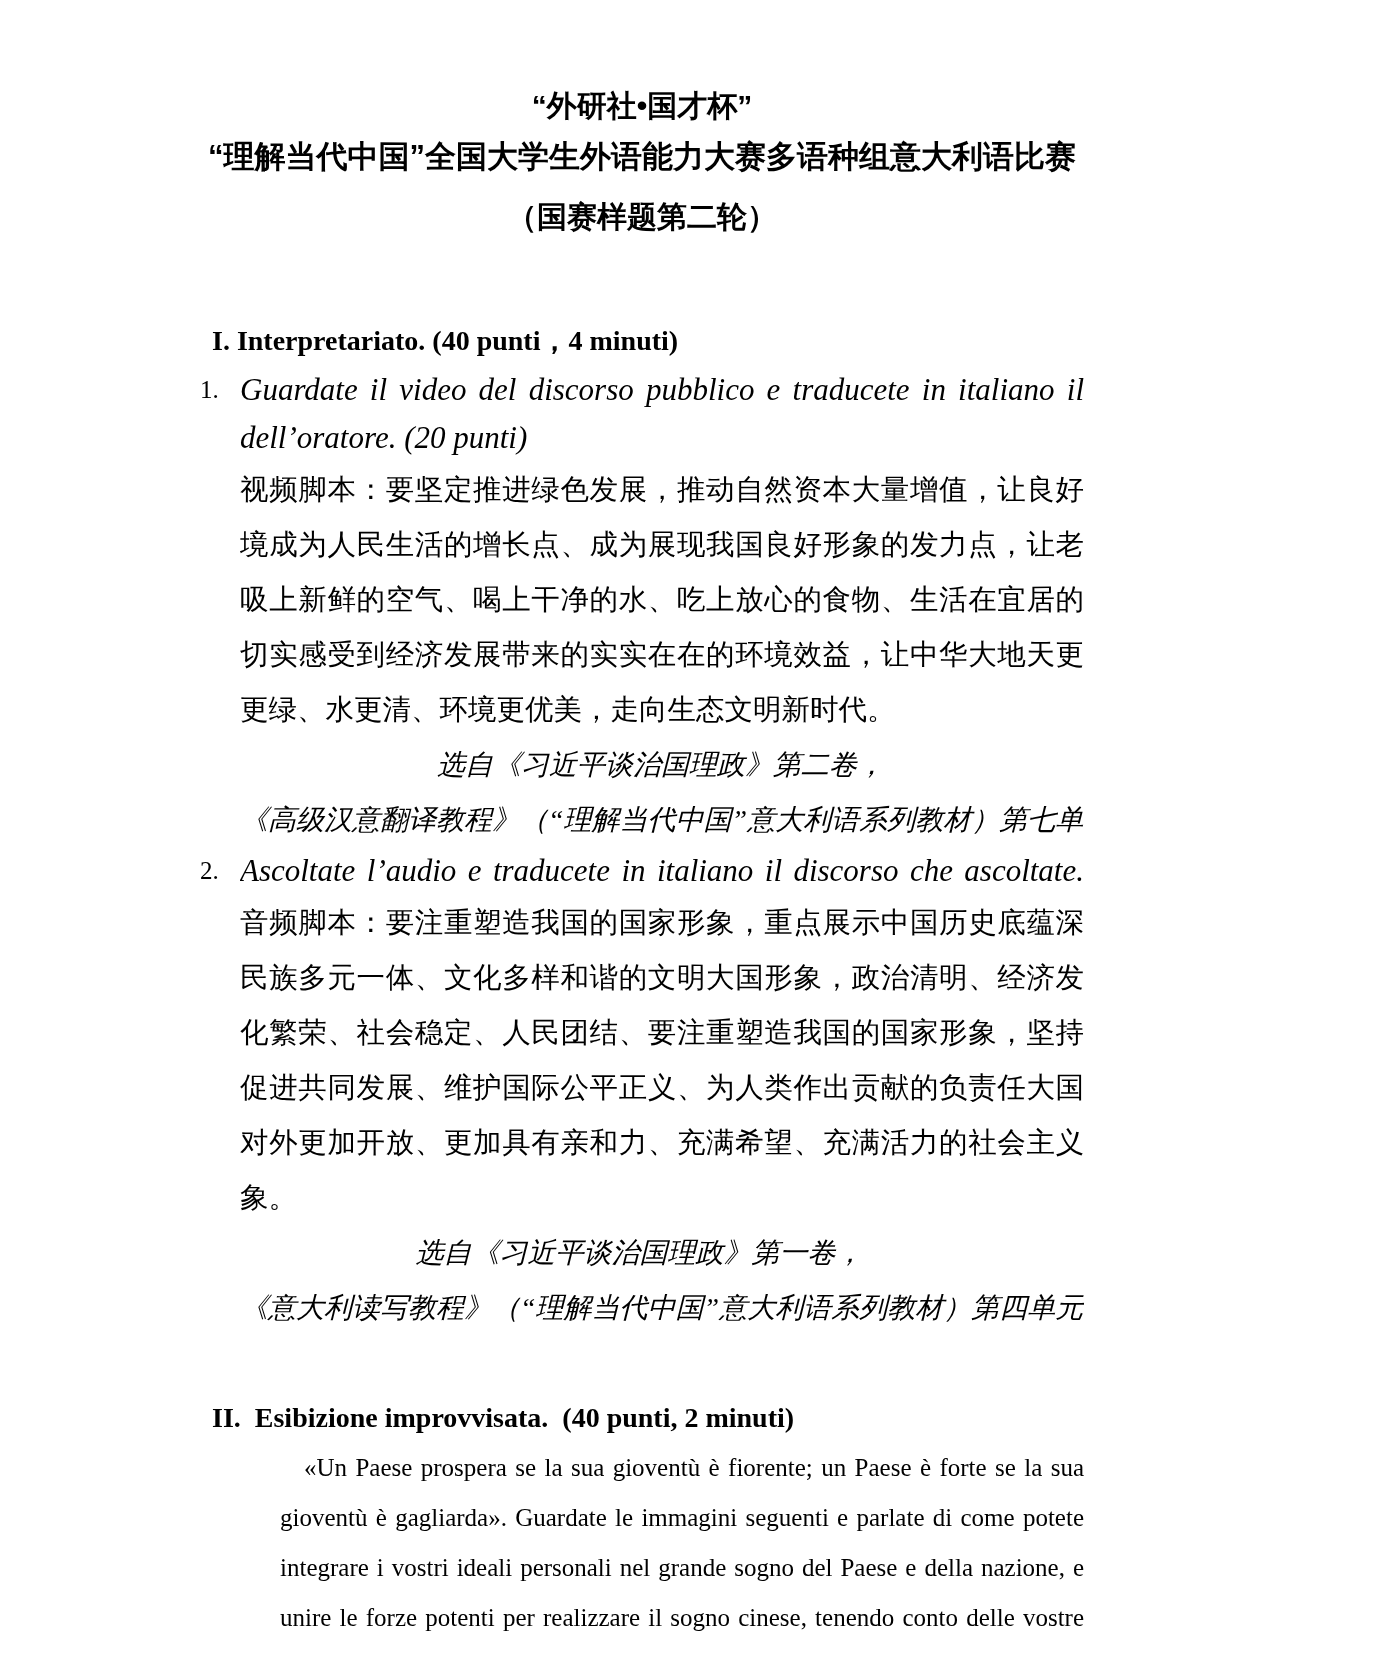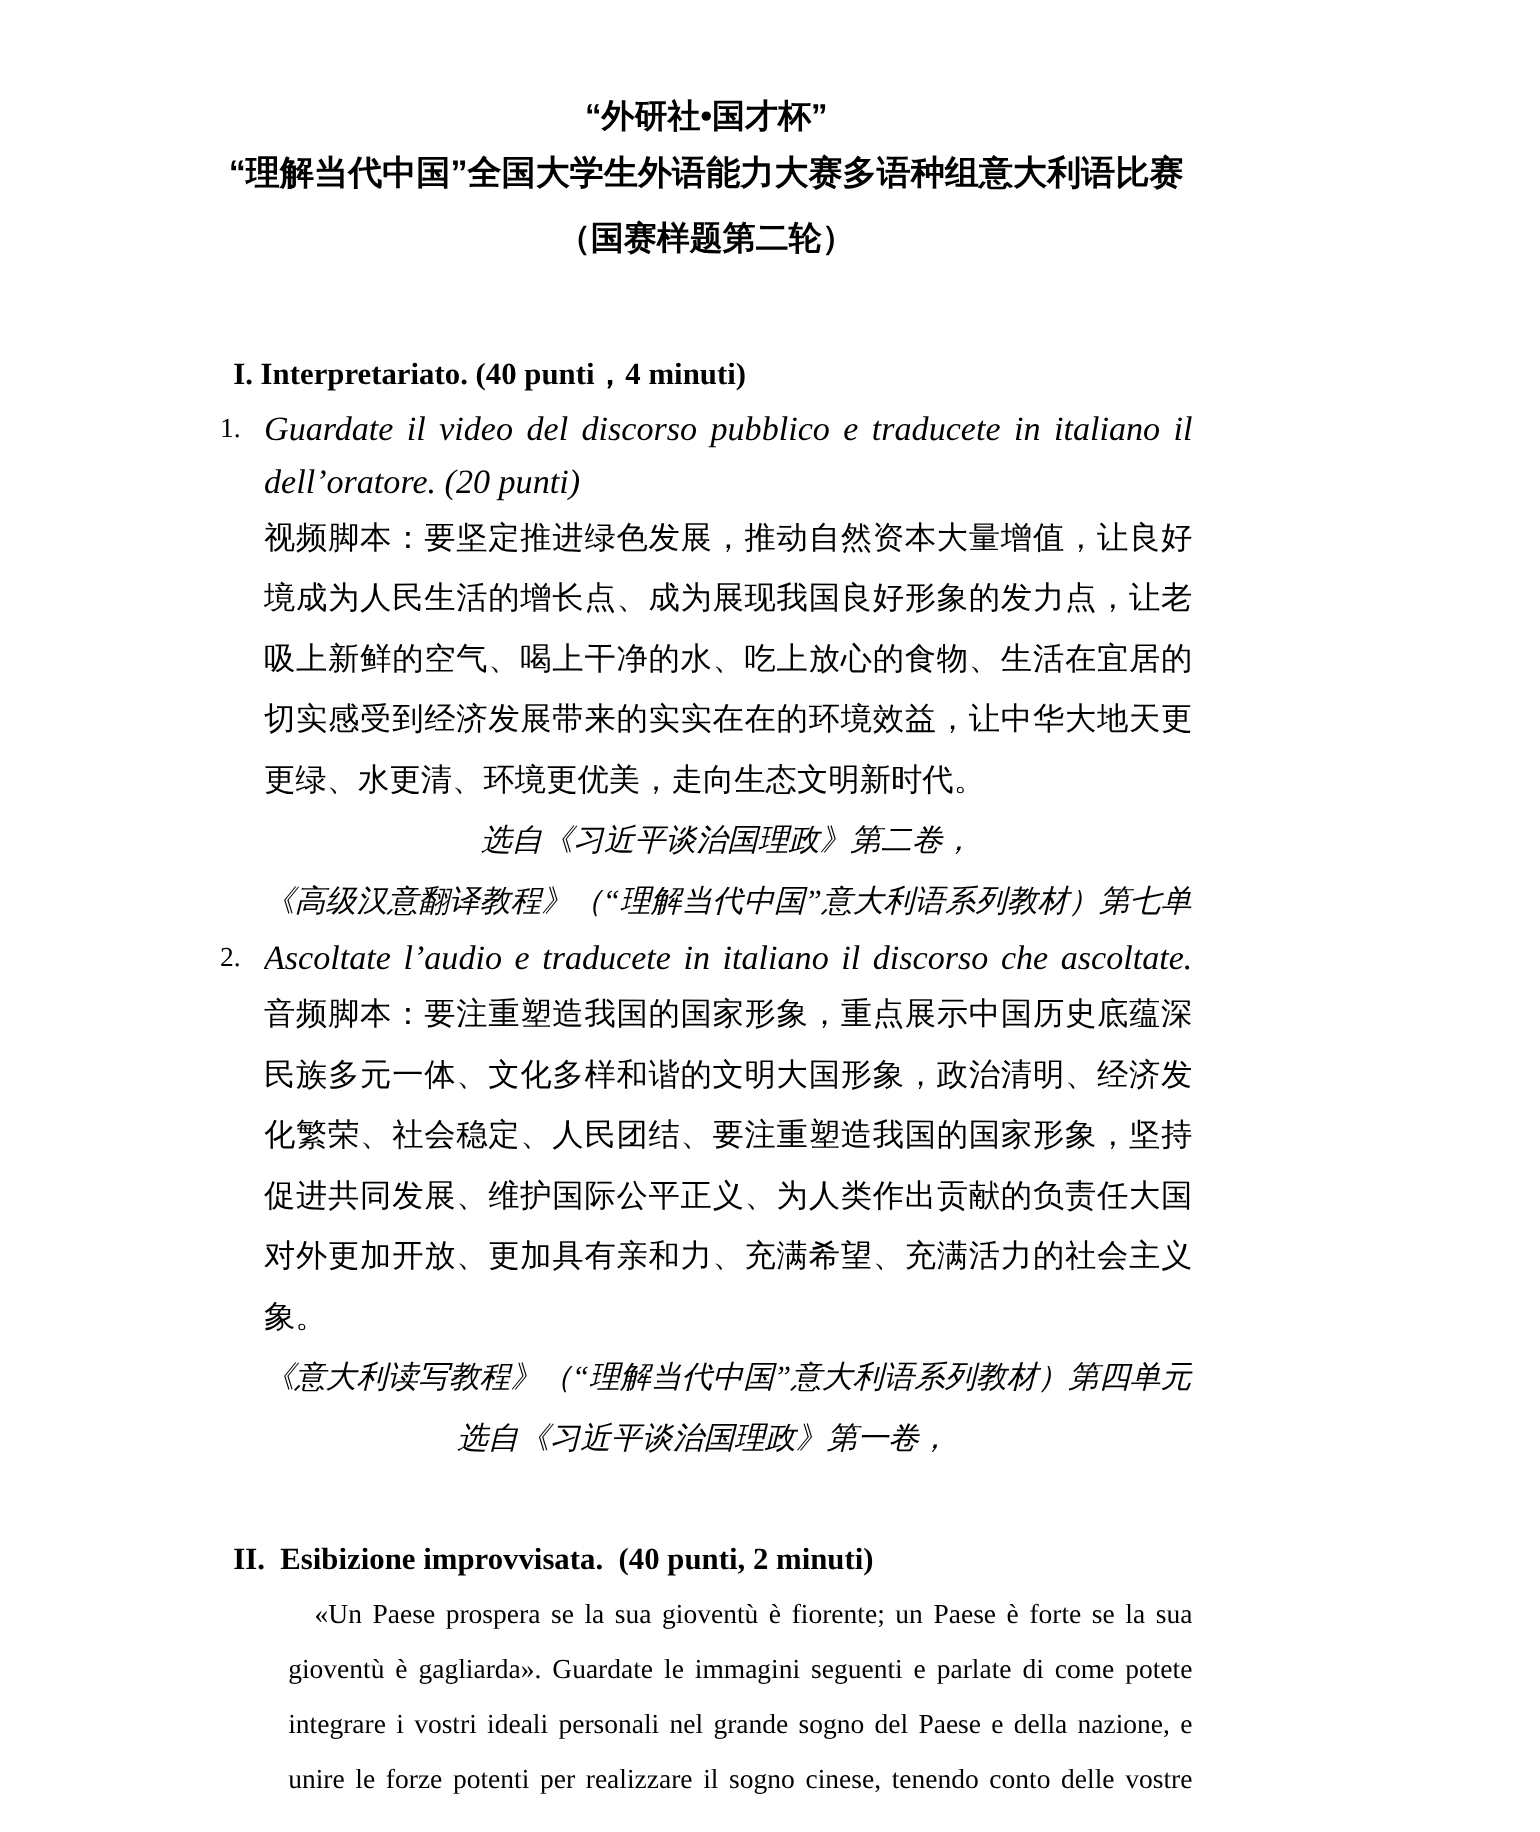--- a/index.html
+++ b/index.html
@@ -81,21 +81,21 @@
     overflow: hidden;
     text-align: center;
     white-space: nowrap;
   }
   .attr.a0 { padding-right: 2px; }
   .attr.a1 { padding-right: 78px; }
   .attr.a2 { padding-right: 45px; }
   .attr.a3 { padding-right: 80px; }
 
   
-  .para2 { margin-left: 62px; }
+  .para2 { margin-left: 80px; }
   .p2-line {
     font-size: 25px;
     line-height: 50px;
     height: 50px;
     overflow: hidden;
     text-align: justify;
     text-align-last: justify;
   }
   .p2-line.first { text-indent: 24px; }
 </style>
@@ -127,22 +127,22 @@
 
   <div class="item">
     <span class="num">2.</span>
     <div class="it-line last">Ascoltate l’audio e traducete in italiano il discorso che ascoltate. (20 punti)</div>
     <div class="cn-line">音频脚本：要注重塑造我国的国家形象，重点展示中国历史底蕴深厚、各</div>
     <div class="cn-line">民族多元一体、文化多样和谐的文明大国形象，政治清明、经济发展、文</div>
     <div class="cn-line">化繁荣、社会稳定、人民团结、要注重塑造我国的国家形象，坚持和平发展、</div>
     <div class="cn-line">促进共同发展、维护国际公平正义、为人类作出贡献的负责任大国形象，</div>
     <div class="cn-line">对外更加开放、更加具有亲和力、充满希望、充满活力的社会主义大国形</div>
     <div class="cn-line last">象。</div>
+    <div class="attr a2">选自《习近平谈治国理政》第一卷，</div>
     <div class="attr a3">《意大利读写教程》（“理解当代中国”意大利语系列教材）第四单元</div>
-    <div class="attr a2">选自《习近平谈治国理政》第一卷，</div>
   </div>
 
   <div class="heading h2">II.  Esibizione improvvisata.  (40 punti, 2 minuti)</div>
 
   <div class="para2">
     <div class="p2-line first">«Un Paese prospera se la sua gioventù è fiorente; un Paese è forte se la sua</div>
     <div class="p2-line">gioventù è gagliarda». Guardate le immagini seguenti e parlate di come potete</div>
     <div class="p2-line">integrare i vostri ideali personali nel grande sogno del Paese e della nazione, e</div>
     <div class="p2-line">unire le forze potenti per realizzare il sogno cinese, tenendo conto delle vostre</div>
   </div>

